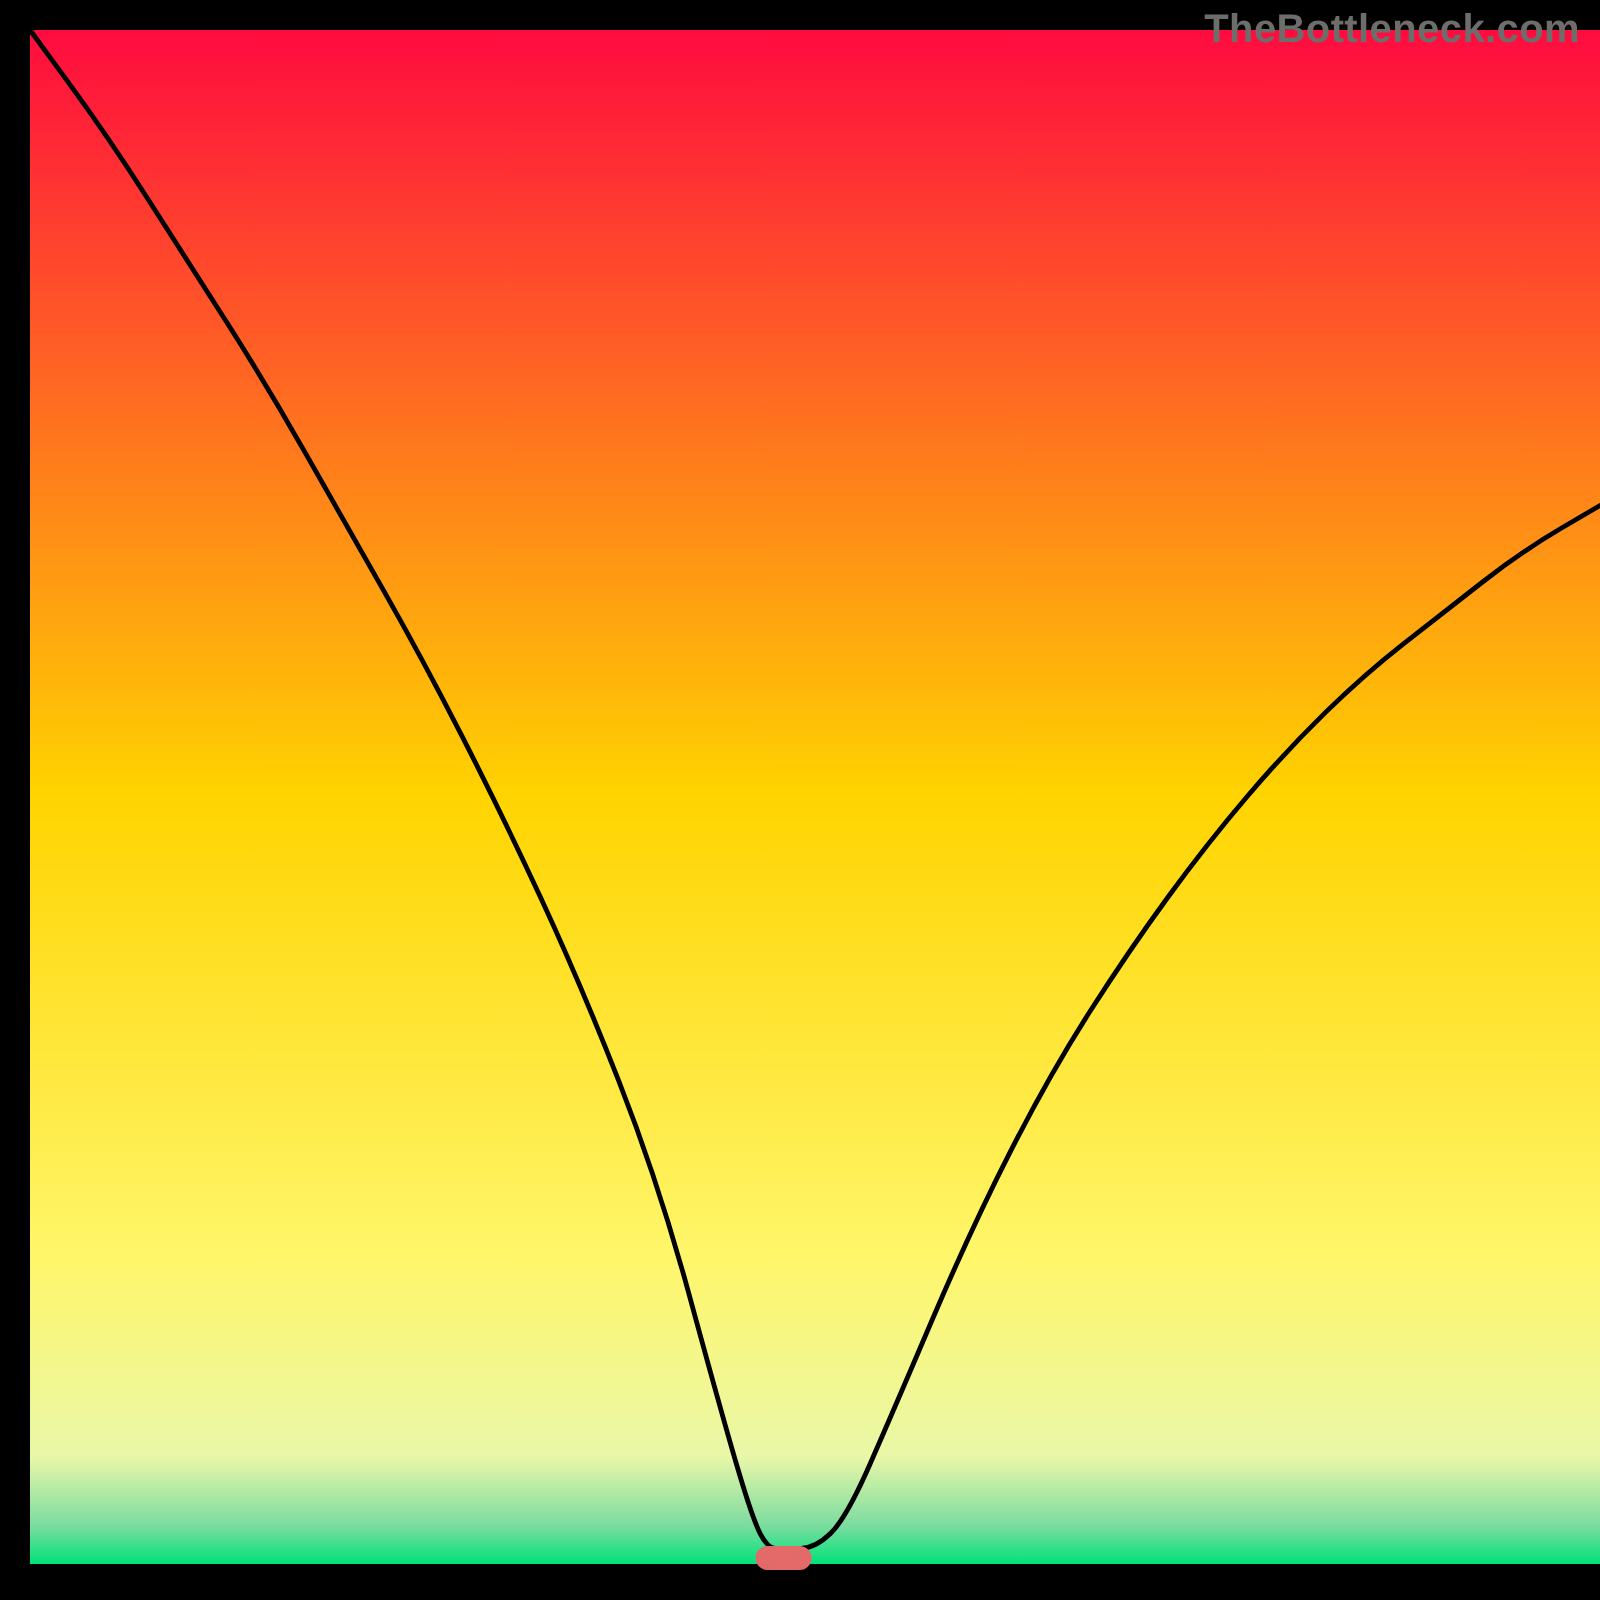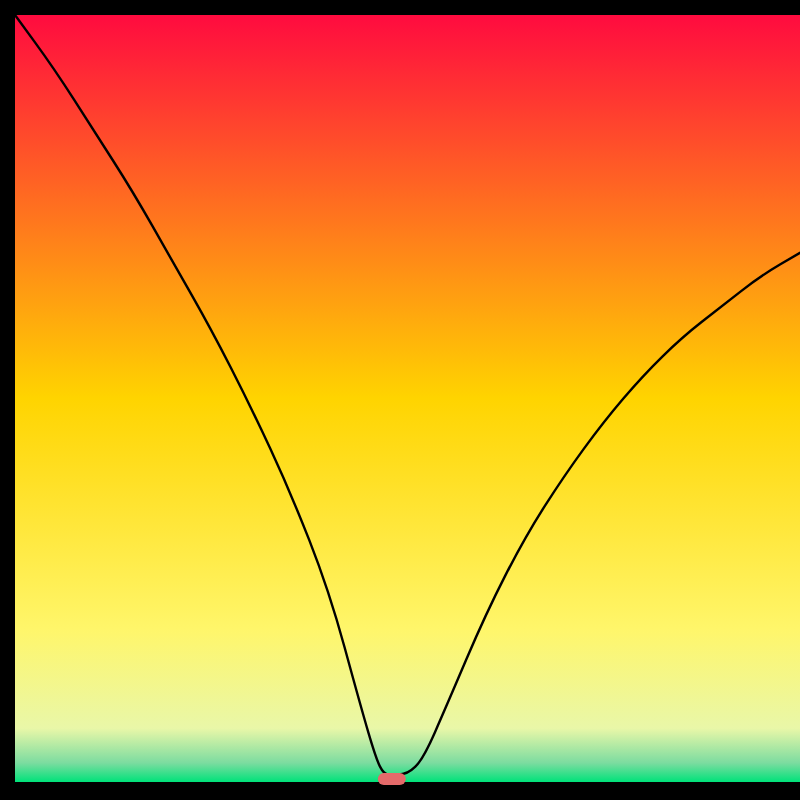--- a/index.html
+++ b/index.html
@@ -48,14 +48,15 @@
 
     <rect x="0" y="0" width="800" height="800" fill="#000000"></rect>
 
     <rect id="plot-rect" fill="url(#bg-grad)" x="15" y="15" width="785" height="767"></rect>
 
     <path id="curve-path" fill="none" stroke="#000000" stroke-width="2.4" stroke-linecap="round" d="M 15 15 Q 15 15 34.625 41.844999999999985 Q 54.25 68.68999999999997 73.875 99.36999999999999 Q 93.5 130.05 113.125 160.73000000000002 Q 132.75 191.41 152.375 225.92499999999995 Q 172 260.43999999999994 191.625 294.955 Q 211.25 329.47 230.875 367.82000000000005 Q 250.5 406.17 270.125 448.355 Q 289.75 490.54 309.375 540.395 Q 329 590.25 344.7 647.7750000000001 Q 360.4 705.3000000000001 368.25 732.145 Q 376.1 758.99 380.025 766.6600000000001 Q 383.95 774.33 387.875 774.33 Q 391.8 774.33 399.65 774.33 Q 407.5 774.33 415.35 766.6600000000001 Q 423.2 758.99 434.975 732.145 Q 446.75000000000006 705.3000000000001 466.375 659.28 Q 486 613.26 505.625 574.91 Q 525.25 536.56 544.875 505.88 Q 564.5 475.2 584.125 448.355 Q 603.75 421.51000000000005 623.375 398.5 Q 643 375.48999999999995 662.625 356.315 Q 682.25 337.14000000000004 701.875 321.8 Q 721.5 306.46 741.125 291.12 Q 760.75 275.78 780.375 264.275 T 800 252.77000000000004"></path>
 
     <rect id="marker-pill" rx="6" ry="6" height="12" width="28" x="377.8" y="773" fill="#e46a6a"></rect>
   </svg>
 
+  <div class="watermark">TheBottleneck.com</div>
 
 </div>
 
 </body></html>

